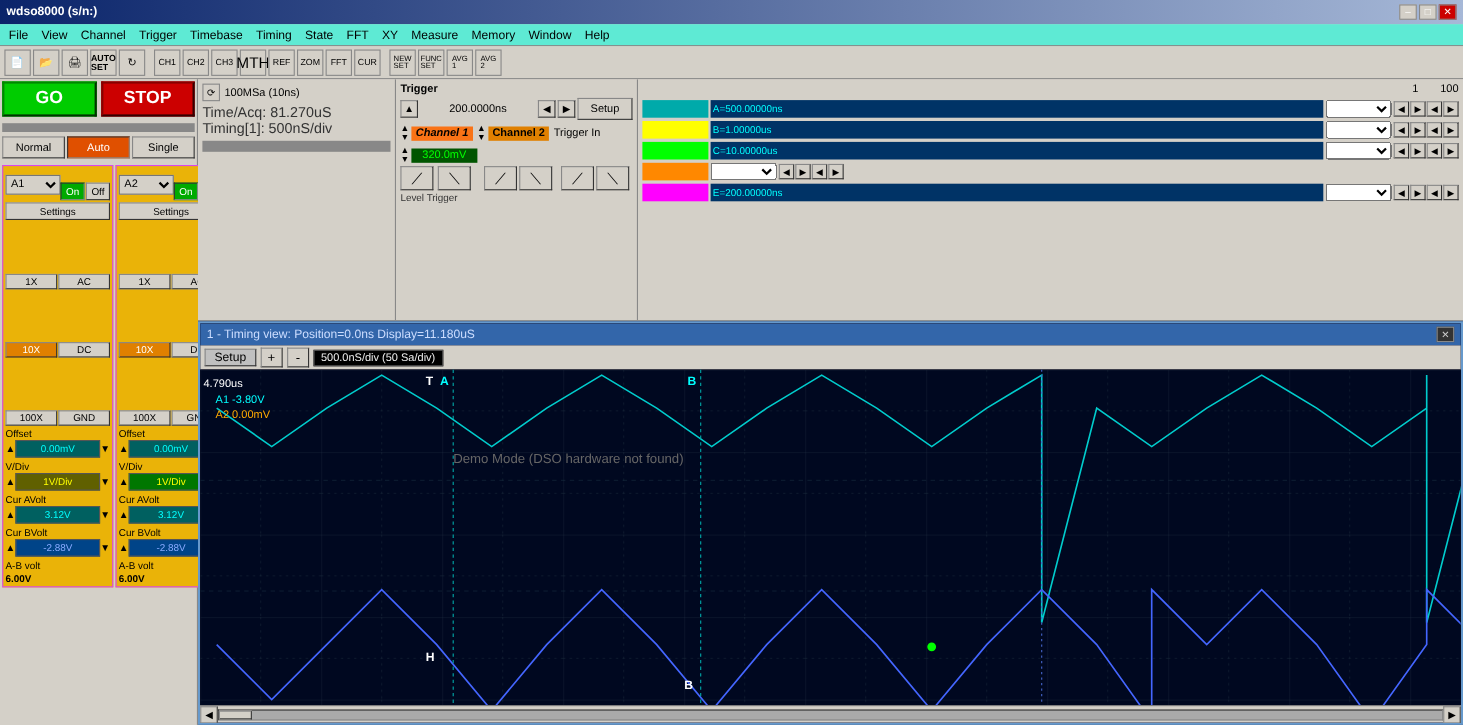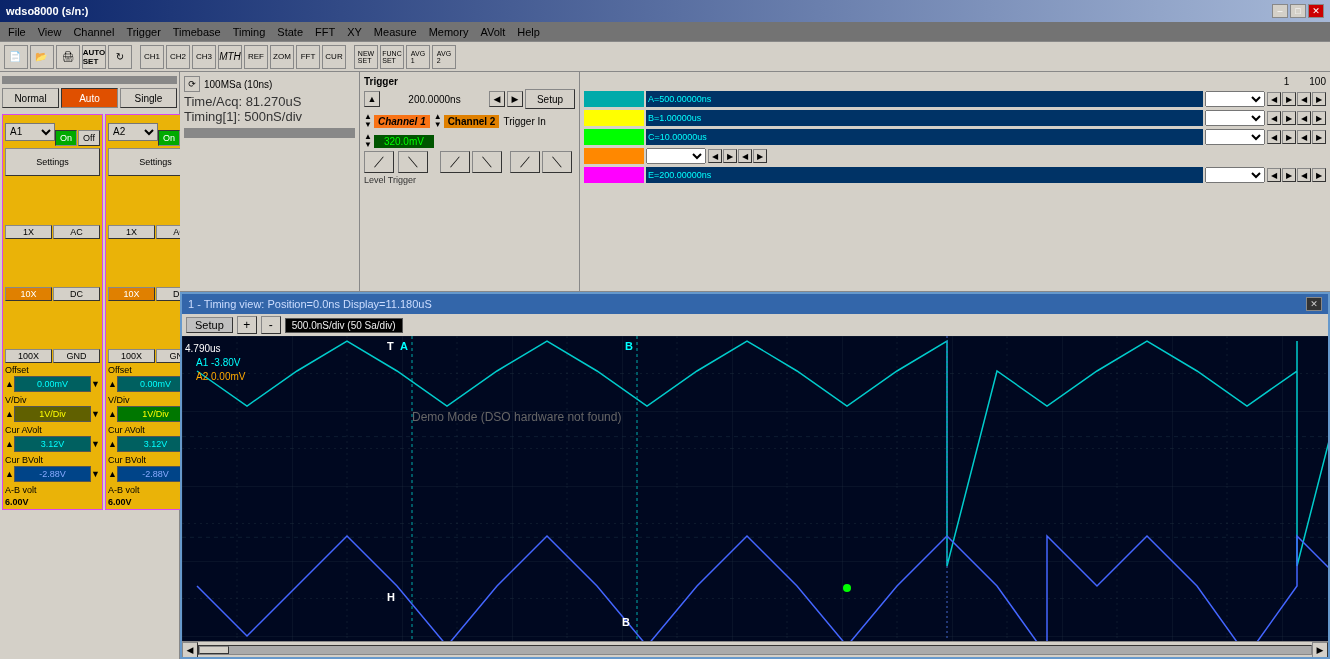--- a/index.html
+++ b/index.html
@@ -28,21 +28,21 @@
     .titlebar-btn {
       width: 16px; height: 14px;
       background: #d4d0c8;
       border: 1px solid #888;
       display: flex; align-items: center; justify-content: center;
       font-size: 9px; cursor: pointer;
     }
 
     
     .menubar {
-      background: #737373;
+      background: #5eead4;
       height: 20px;
       display: flex;
       align-items: center;
       padding: 0 2px;
       border-bottom: 1px solid #888;
     }
     .menubar-item {
       padding: 2px 6px;
       font-size: 11px;
       cursor: pointer;
@@ -168,21 +168,21 @@
       background: #d4d0c8;
       cursor: pointer;
     }
     .ch-btn.active-on {
       background: #00aa00;
       color: white;
       border: 1px inset #888;
     }
     .ch-settings-btn {
       width: 100%;
-      height: 28px;
+      height: 16px;
       font-size: 9px;
       background: #d4d0c8;
       border: 1px outset #888;
       cursor: pointer;
       margin-bottom: 1px;
     }
     .ch-coupling-row {
       display: flex;
       gap: 1px;
       margin-bottom: 1px;
@@ -540,50 +540,54 @@
   <span class="menubar-item">View</span>
   <span class="menubar-item">Channel</span>
   <span class="menubar-item">Trigger</span>
   <span class="menubar-item">Timebase</span>
   <span class="menubar-item">Timing</span>
   <span class="menubar-item">State</span>
   <span class="menubar-item">FFT</span>
   <span class="menubar-item">XY</span>
   <span class="menubar-item">Measure</span>
   <span class="menubar-item">Memory</span>
-  <span class="menubar-item">AVolt</span>
+  <span class="menubar-item">Window</span>
   <span class="menubar-item">Help</span>
 </div>
 
 <div class="toolbar">
   <div class="toolbar-btn">📄</div>
   <div class="toolbar-btn">📂</div>
   <div class="toolbar-btn">🖨</div>
   <div class="toolbar-btn" style="font-size:8px;font-weight:bold;">AUTO<br>SET</div>
   <div class="toolbar-btn">↻</div>
   <div class="toolbar-sep"></div>
   <div class="toolbar-btn" style="font-size:8px;">CH1</div>
   <div class="toolbar-btn" style="font-size:8px;">CH2</div>
   <div class="toolbar-btn" style="font-size:8px;">CH3</div>
-  <div class="toolbar-btn" style="font-size:10px;font-style:italic;">MTH</div>
+  <div class="toolbar-btn" style="font-size:14px;">MTH</div>
   <div class="toolbar-btn" style="font-size:8px;">REF</div>
   <div class="toolbar-btn" style="font-size:8px;">ZOM</div>
   <div class="toolbar-btn" style="font-size:8px;">FFT</div>
   <div class="toolbar-btn" style="font-size:8px;">CUR</div>
   <div class="toolbar-sep"></div>
   <div class="toolbar-btn" style="font-size:7px;">NEW<br>SET</div>
   <div class="toolbar-btn" style="font-size:7px;">FUNC<br>SET</div>
   <div class="toolbar-btn" style="font-size:7px;">AVG<br>1</div>
   <div class="toolbar-btn" style="font-size:7px;">AVG<br>2</div>
 </div>
 
 <div class="main-area">
 
   <div class="left-panel">
 
+    <div class="go-stop-row">
+      <button class="btn-go">GO</button>
+      <button class="btn-stop">STOP</button>
+    </div>
 
     <div class="input-bar"></div>
 
     <div class="mode-row">
       <button class="mode-btn">Normal</button>
       <button class="mode-btn active">Auto</button>
       <button class="mode-btn">Single</button>
     </div>
 
     <div class="channels-row">

